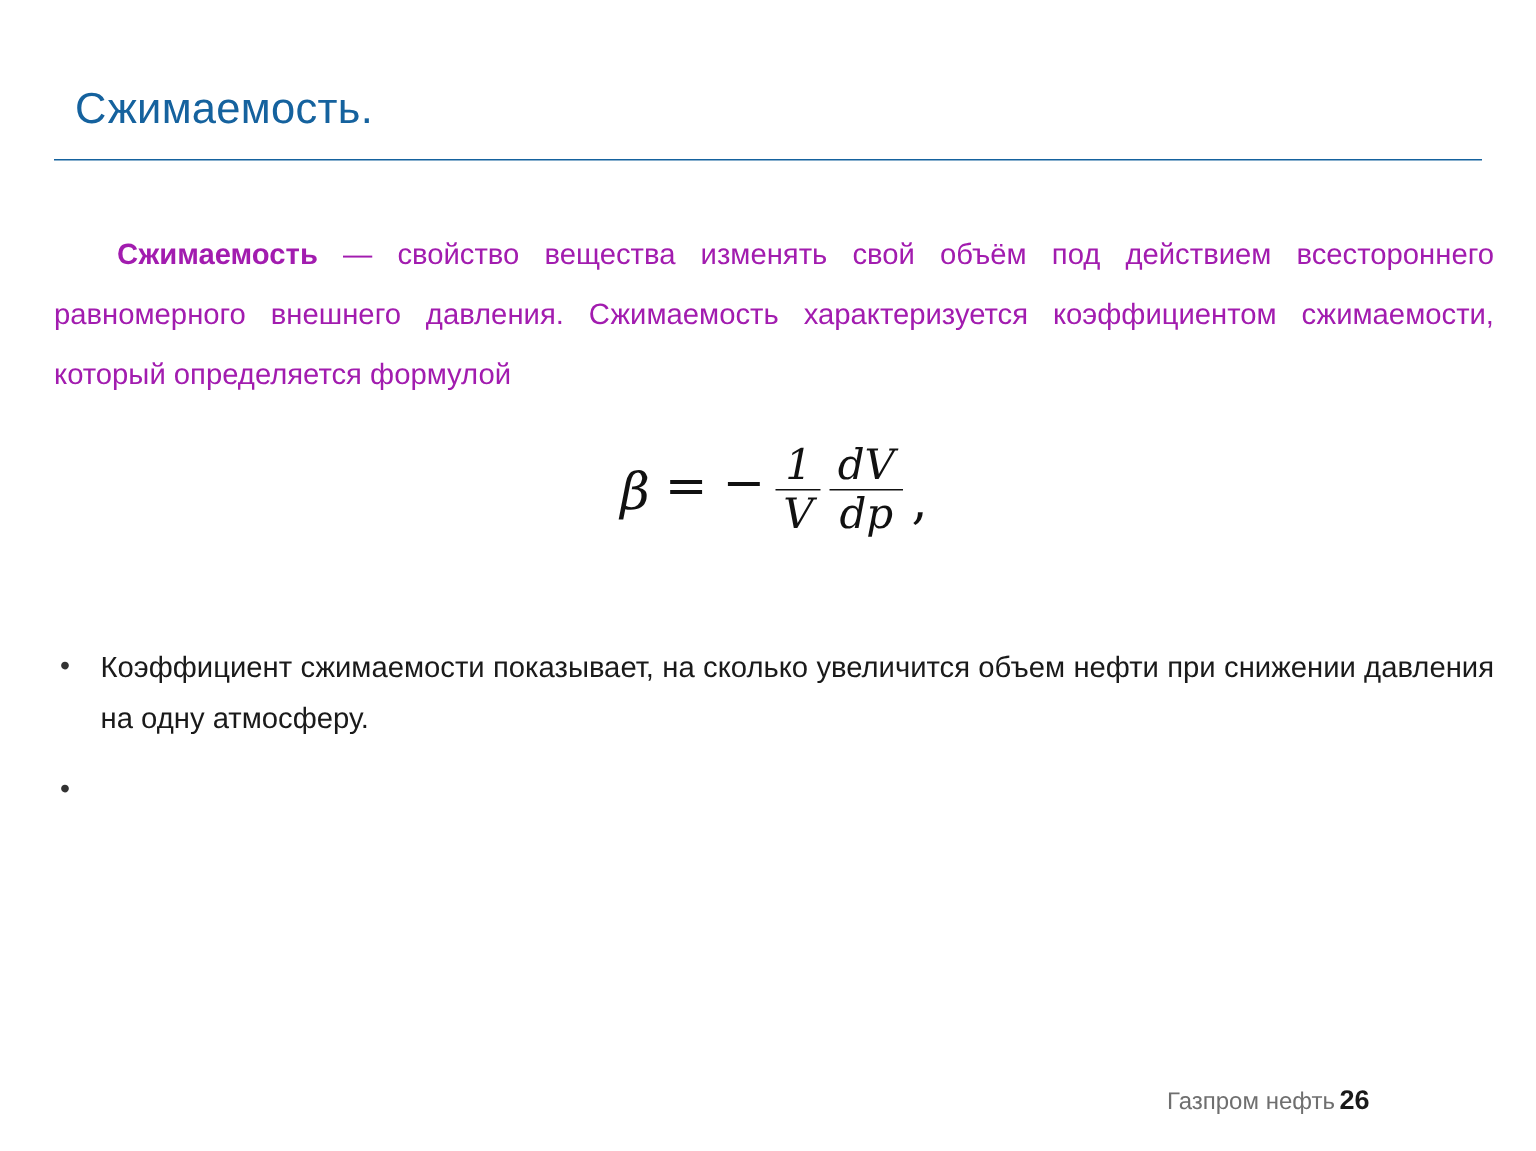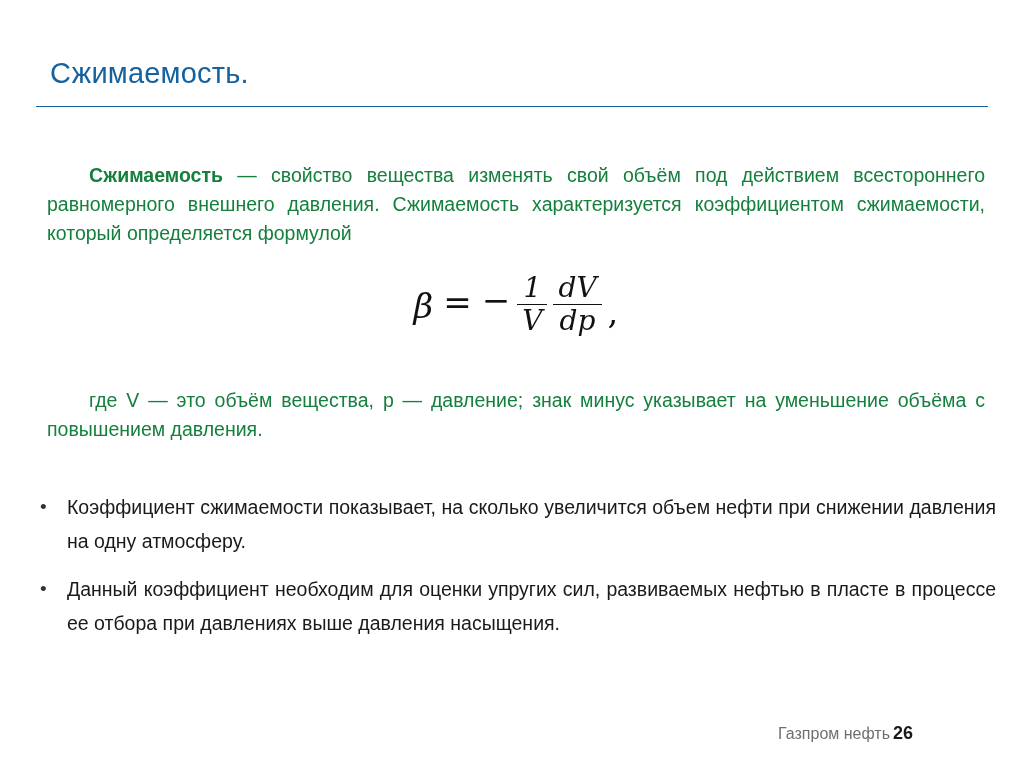--- a/index.html
+++ b/index.html
@@ -38,25 +38,25 @@
     background: #15629e;
   }
   .content {
     position: absolute;
     left: 36px;
     top: 150px;
     width: 960px;
   }
   .para {
     font-size: 19.5px;
-    line-height: 29px;
+    line-height: 40px;
     text-align: justify;
     text-justify: inter-word;
-    color: #15803d;
-    margin: 11px;
+    color: #a21caf;
+    margin: 0;
   }
   .para.first {
     text-indent: 42px;
   }
   .para b {
     font-weight: bold;
   }
   .formula-wrap {
     margin-top: 26px;
     margin-bottom: 26px;
@@ -158,30 +158,28 @@
   <div class="content">
 
     <p class="para first"><b>Сжимаемость</b><span> — свойство вещества изменять свой объём под действием всестороннего равномерного внешнего давления. Сжимаемость характеризуется коэффициентом сжимаемости, который определяется формулой</span></p>
 
     <div class="formula-wrap">
       <span class="formula">
         <span class="beta">β</span><span class="eq">=</span><span class="minus">−</span><span class="frac"><span class="num">1</span><span class="den">V</span></span><span class="frac"><span class="num">dV</span><span class="den">dp</span></span><span class="comma">,</span>
       </span>
     </div>
 
-    <p class="para para-2">где V — это объём вещества, p — давление; знак минус указывает на уменьшение объёма с повышением давления.</p>
 
     <ul class="bullets">
       <li>
         <span class="dot">•</span>
         <span>Коэффициент сжимаемости показывает, на сколько увеличится объем нефти при снижении давления на одну атмосферу.</span>
       </li>
       <li>
         <span class="dot">•</span>
-        <span>Данный коэффициент необходим для оценки упругих сил, развиваемых нефтью в пласте в процессе ее отбора при давлениях выше давления насыщения.</span>
       </li>
     </ul>
 
   </div>
 
   <div class="footer">
     <span>Газпром нефть</span><span class="page-num">26</span>
   </div>
 
 </div>

